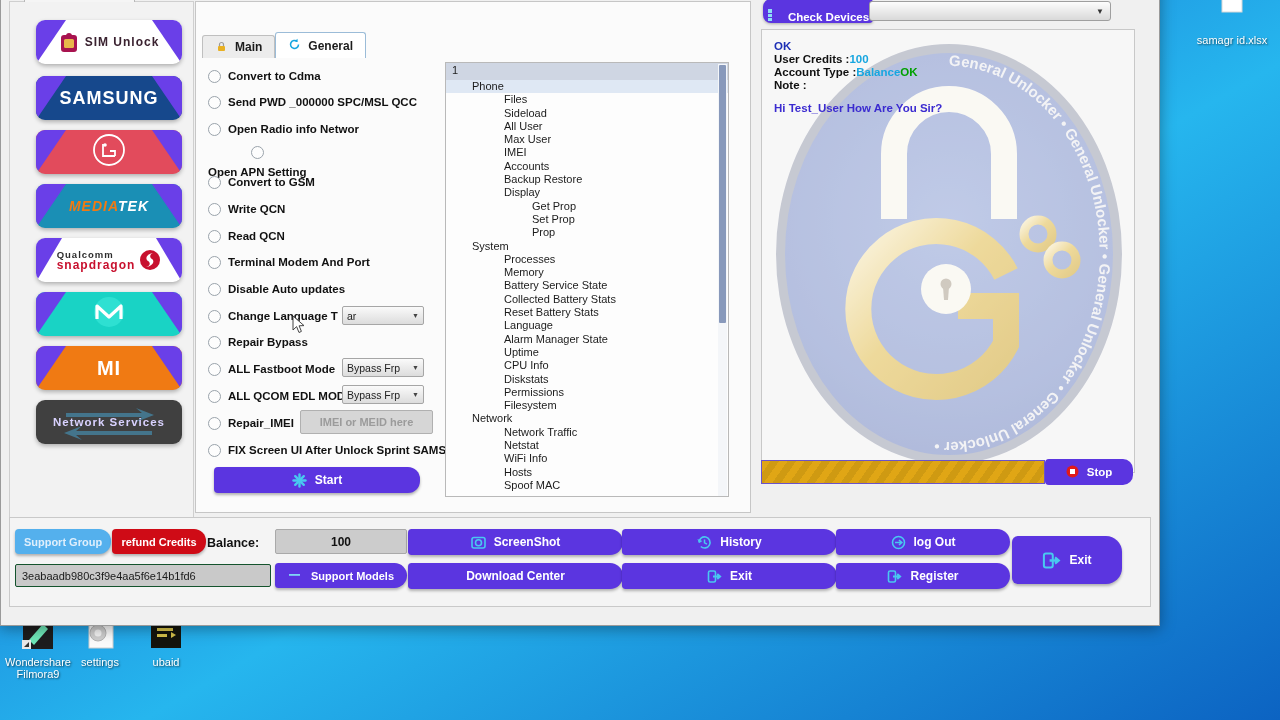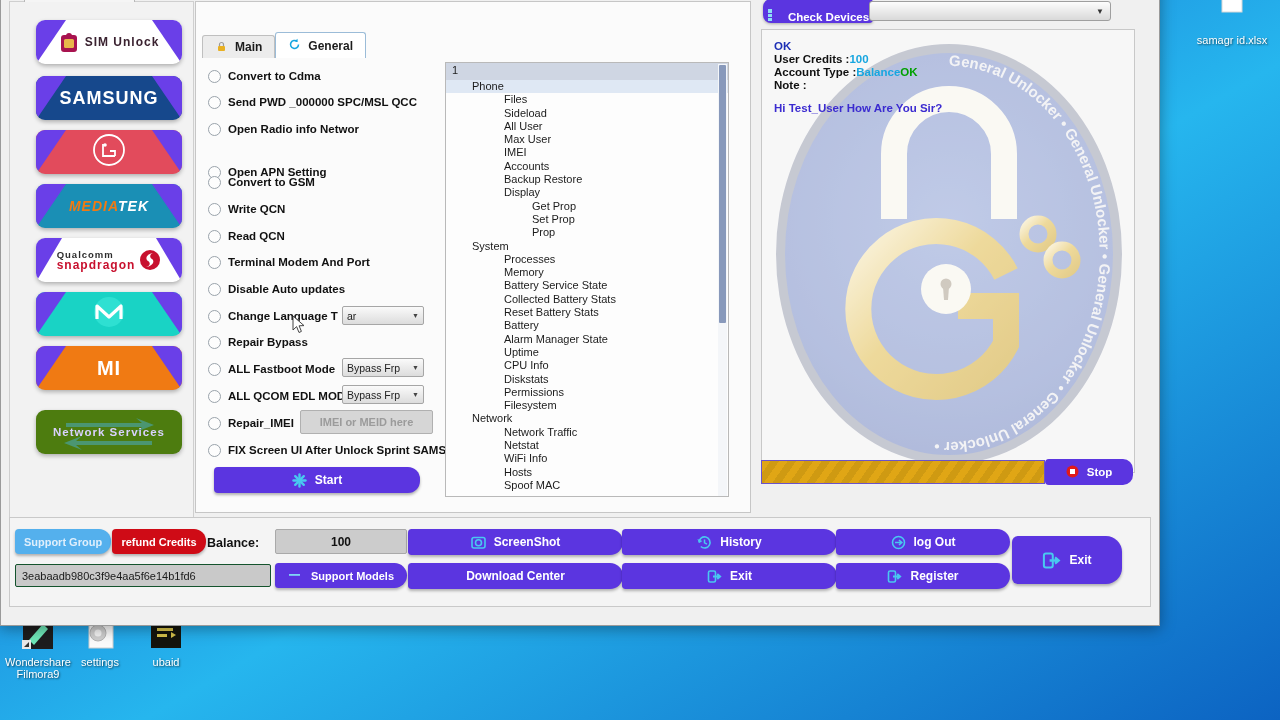--- a/index.html
+++ b/index.html
@@ -257,21 +257,21 @@
     <div class="brand" style="top:344px;background:#f07a13;">
       <span class="skew">
         <svg width="146" height="44" viewBox="0 0 146 44">
               <polygon points="0,0 30,0 0,44" fill="#6a3fe8"></polygon>
               <polygon points="116,0 146,0 146,44" fill="#6a3fe8"></polygon>
             </svg>
       </span>
       <span class="btxt" style="color:#fff;font-size:20px;">MI</span>
     </div>
 
-    <div class="brand" style="top:408px;background:#4d7c0f;">
+    <div class="brand" style="top:398px;background:#404040;">
       <span class="skew">
         <svg width="146" height="44" viewBox="0 0 146 44" style="opacity:.45">
           <path d="M30 13 L106 13 L100 8 L118 15 L100 22 L106 17 L30 17 Z" fill="#49b6e8"></path>
           <path d="M116 31 L40 31 L46 26 L28 33 L46 40 L40 35 L116 35 Z" fill="#49b6e8"></path>
         </svg>
       </span>
       <span class="btxt" style="color:#d9d2ff;font-size:11.5px;">Network Services</span>
     </div>
   </div>
 
@@ -303,21 +303,21 @@
             <span>Convert to Cdma</span>
           </div>
       <div class="opt" style="top:34px;">
             <span class="radio"></span>
             <span>Send PWD _000000 SPC/MSL QCC</span>
           </div>
       <div class="opt" style="top:61px;">
             <span class="radio"></span>
             <span>Open Radio info Networ</span>
           </div>
-      <div class="opt" style="top:104px;">
+      <div class="opt" style="top:88px;flex-direction:column;">
             <span class="radio"></span>
             <span>Open  APN Setting</span>
           </div>
       <div class="opt" style="top:114px;">
             <span class="radio"></span>
             <span>Convert to GSM</span>
           </div>
       <div class="opt" style="top:141px;">
             <span class="radio"></span>
             <span>Write QCN</span>
@@ -405,21 +405,21 @@
           <div class="tnode lv1">Display</div>
           <div class="tnode lv2">Get Prop</div>
           <div class="tnode lv2">Set Prop</div>
           <div class="tnode lv2">Prop</div>
           <div class="tnode lv0">System</div>
           <div class="tnode lv1">Processes</div>
           <div class="tnode lv1">Memory</div>
           <div class="tnode lv1">Battery Service State</div>
           <div class="tnode lv1">Collected Battery Stats</div>
           <div class="tnode lv1">Reset Battery Stats</div>
-          <div class="tnode lv1">Battery</div>
+          <div class="tnode lv1">Language</div>
           <div class="tnode lv1">Alarm Manager State</div>
           <div class="tnode lv1">Uptime</div>
           <div class="tnode lv1">CPU Info</div>
           <div class="tnode lv1">Diskstats</div>
           <div class="tnode lv1">Permissions</div>
           <div class="tnode lv1">Filesystem</div>
           <div class="tnode lv0">Network</div>
           <div class="tnode lv1">Network Traffic</div>
           <div class="tnode lv1">Netstat</div>
           <div class="tnode lv1">WiFi Info</div>

